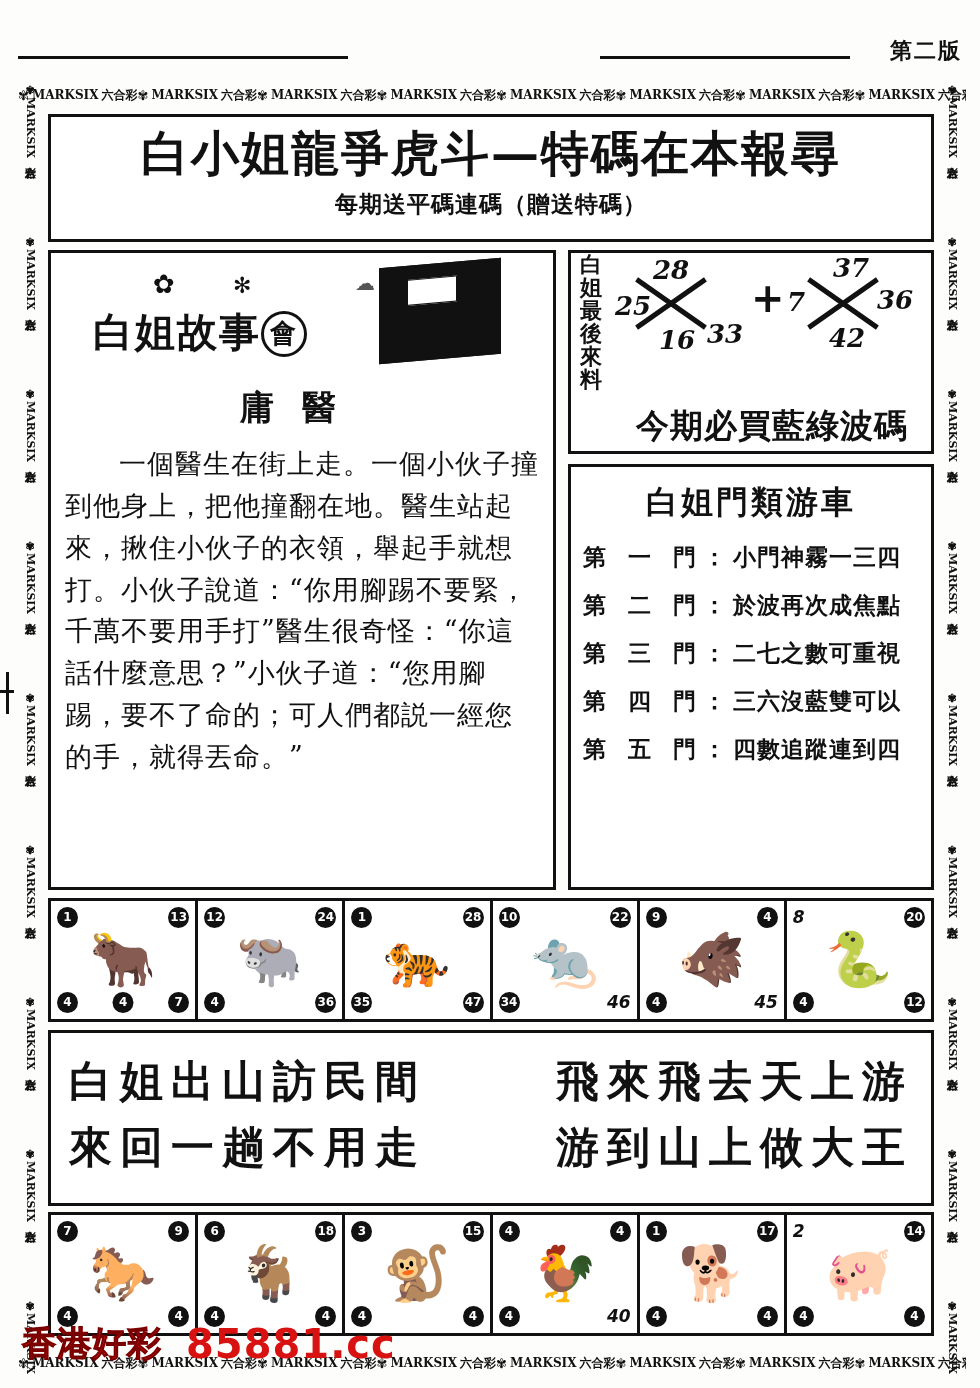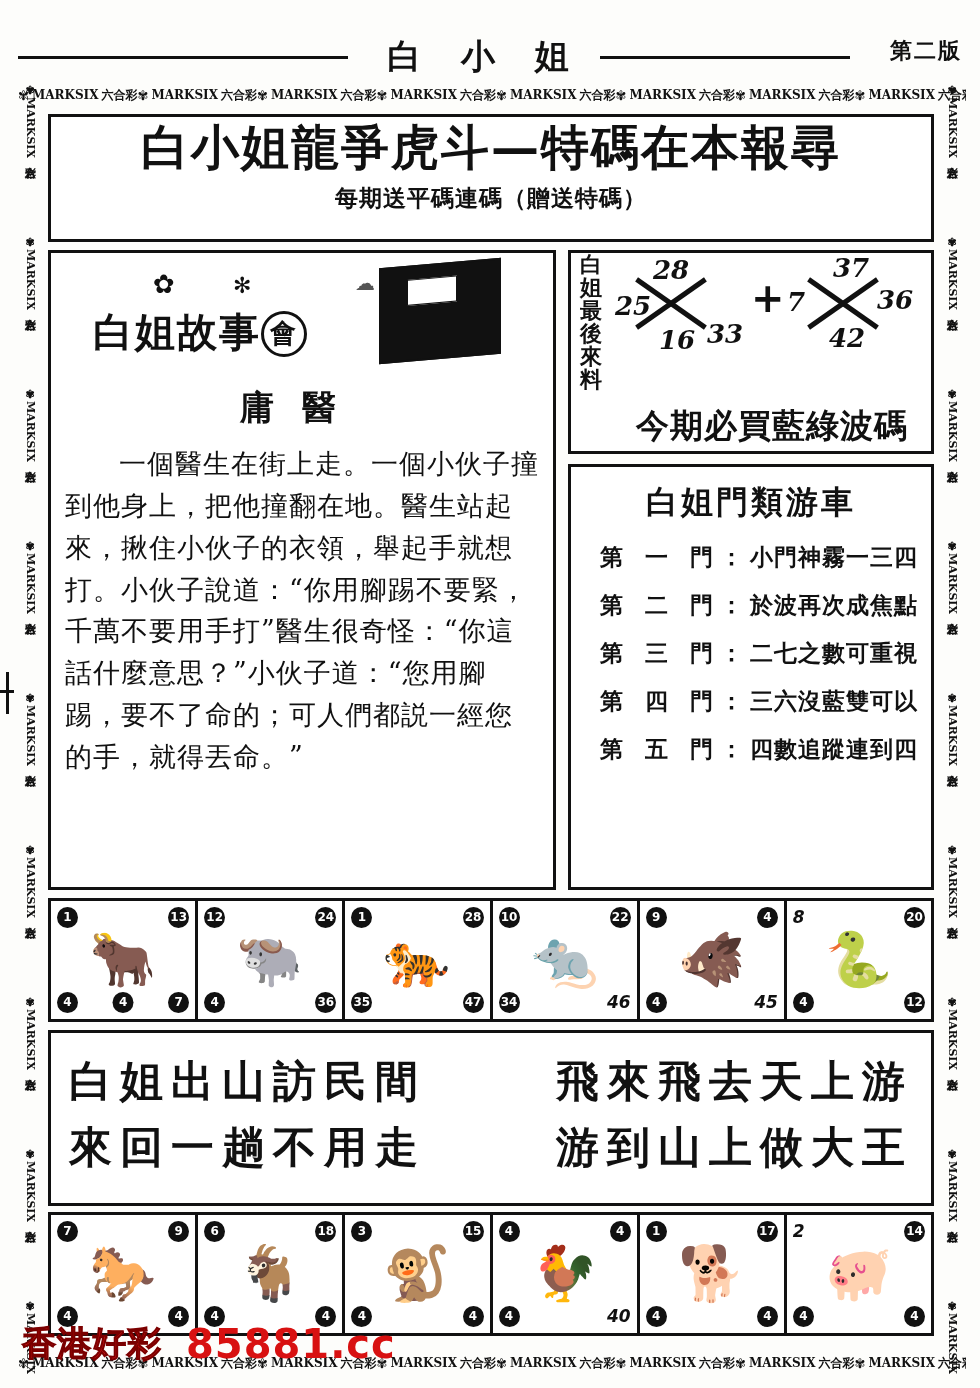--- a/index.html
+++ b/index.html
@@ -137,20 +137,21 @@
     box-sizing: border-box;
     background: #fff;
   }
 
   
   .banner {
     position: absolute;
     left: 0; top: 0;
     width: 886px;
     height: 128px;
+    padding-top: 6px;
     box-sizing: border-box;
   }
   .banner-main {
     text-align: center;
     font-size: 48px;
     font-weight: bold;
     letter-spacing: 2px;
     color: #111;
     font-family: "DejaVu Serif", "Liberation Serif", serif;
     line-height: 1.25;
@@ -324,21 +325,21 @@
     color: #111;
     font-family: "DejaVu Serif", "Liberation Serif", serif;
   }
 
   
   .gates {
     position: absolute;
     left: 520px; top: 350px;
     width: 366px;
     height: 426px;
-    padding: 8px 29px;
+    padding: 8px 12px;
     box-sizing: border-box;
   }
   .gates-title {
     text-align: center;
     font-size: 32px;
     font-weight: bold;
     letter-spacing: 3px;
     color: #111;
     margin: 6px 0 10px 0;
     font-family: "DejaVu Serif", "Liberation Serif", serif;
@@ -472,21 +473,20 @@
   }
 </style>
 </head>
 <body>
 
 <div id="page">
 
   <div class="masthead">
     <div class="rule-left"></div>
     <div class="rule-right"></div>
-    <div class="mast-title">白 小 姐</div>
     <div class="mast-edition">第二版</div>
   </div>
 
   <div class="strip top" id="strip-top">
       <div class="unit">
         <span class="flower">✾</span>
         <span class="ms">MARKSIX</span>
         <span class="cn">六合彩</span>
       </div>
       <div class="unit">

